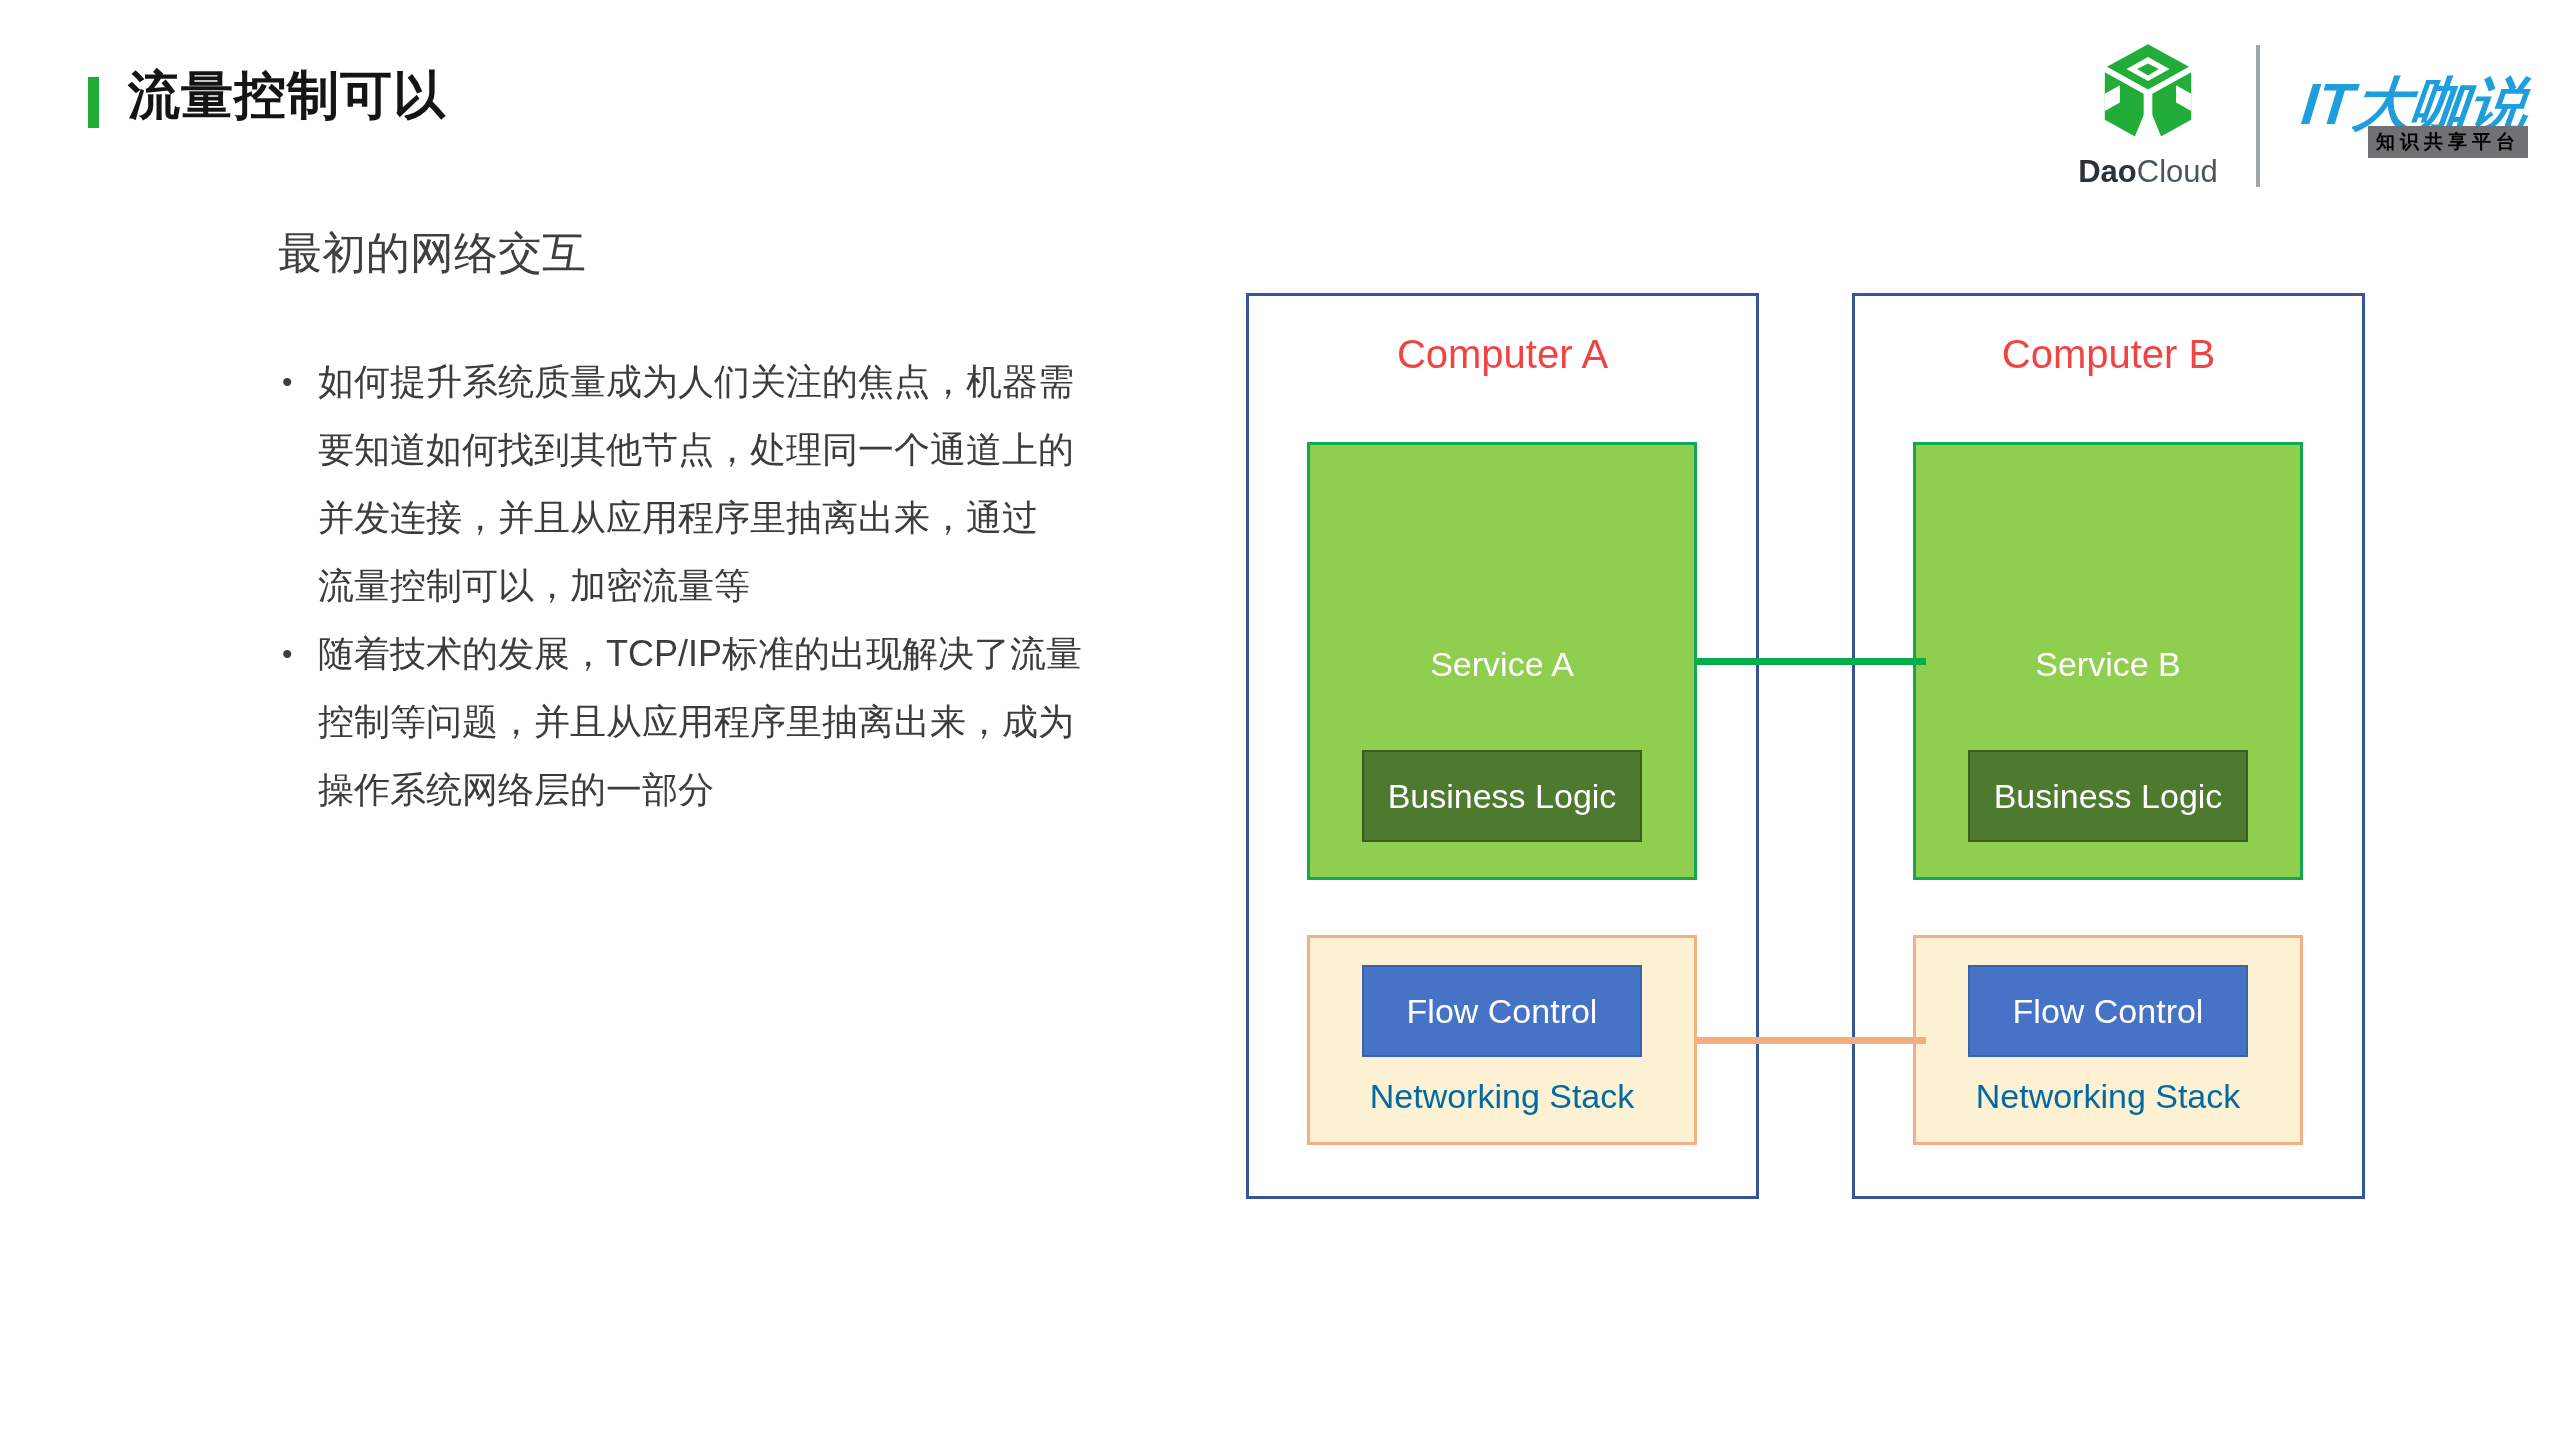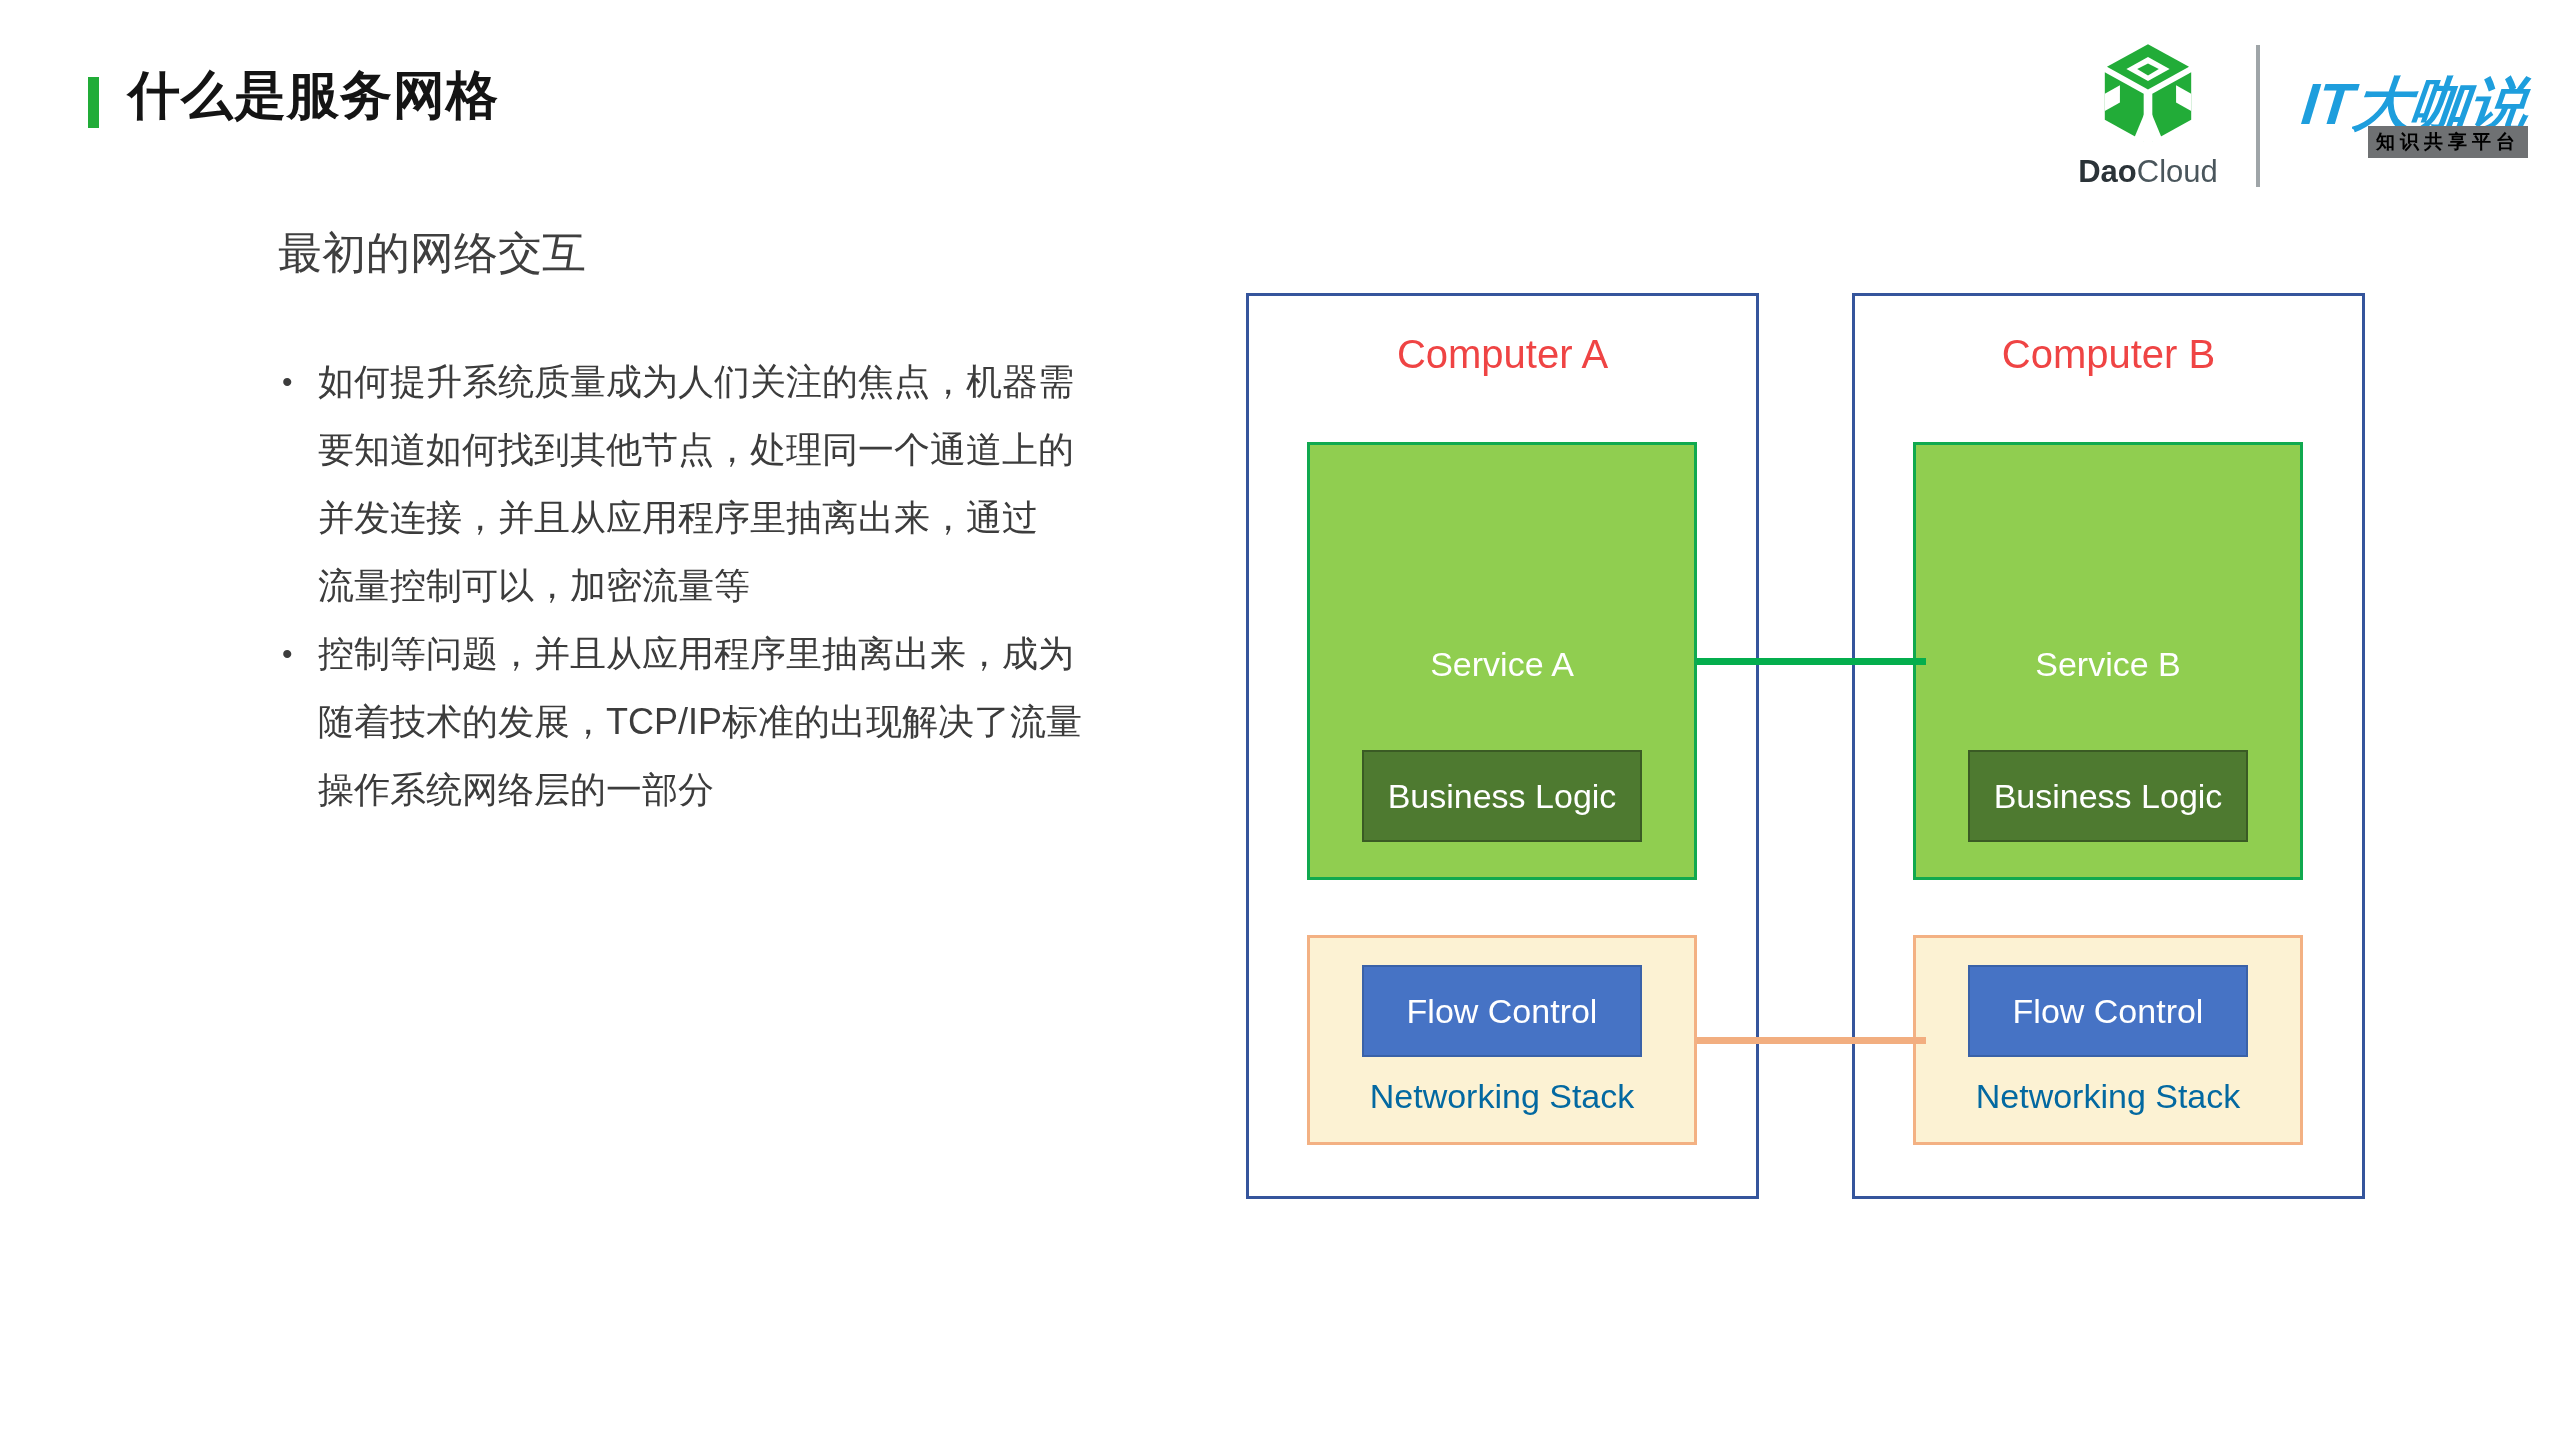--- a/index.html
+++ b/index.html
@@ -55,21 +55,21 @@
   .link{position:absolute;height:7px;}
   .link.green{left:1697px;top:658px;width:229px;background:#04AE4D;}
   .link.orange{left:1697px;top:1037px;width:229px;background:#F2AE80;}
 </style>
 </head>
 <body>
 
 <div class="slide">
 
   <div class="accent-bar"></div>
-  <div class="page-title">什么是服务网格</div>
+  <div class="page-title">流量控制可以</div>
 
   <div class="daocloud">
     <span>
       <svg width="108" height="108" viewBox="0 0 100 100">
         <g fill="#22AC38">
           <polygon points="50,2 88,23 50,44 12,23"></polygon>
           <polygon points="10,28 46,48 46,92 10,72"></polygon>
           <polygon points="90,28 54,48 54,92 90,72"></polygon>
         </g>
         <g fill="#ffffff">
@@ -94,22 +94,22 @@
   <div class="subtitle">最初的网络交互</div>
 
   <ul class="bullets">
     <li>
       <div class="line">如何提升系统质量成为人们关注的焦点，机器需</div>
       <div class="line">要知道如何找到其他节点，处理同一个通道上的</div>
       <div class="line">并发连接，并且从应用程序里抽离出来，通过</div>
       <div class="line">流量控制可以，加密流量等</div>
     </li>
     <li>
+      <div class="line">随着技术的发展，TCP/IP标准的出现解决了流量</div>
       <div class="line">控制等问题，并且从应用程序里抽离出来，成为</div>
-      <div class="line">随着技术的发展，TCP/IP标准的出现解决了流量</div>
       <div class="line">操作系统网络层的一部分</div>
     </li>
   </ul>
 
   <div class="computer a">
     <div class="computer-title">Computer A</div>
     <div class="service">
       <div class="service-label">Service A</div>
       <div class="biz">Business Logic</div>
     </div>

